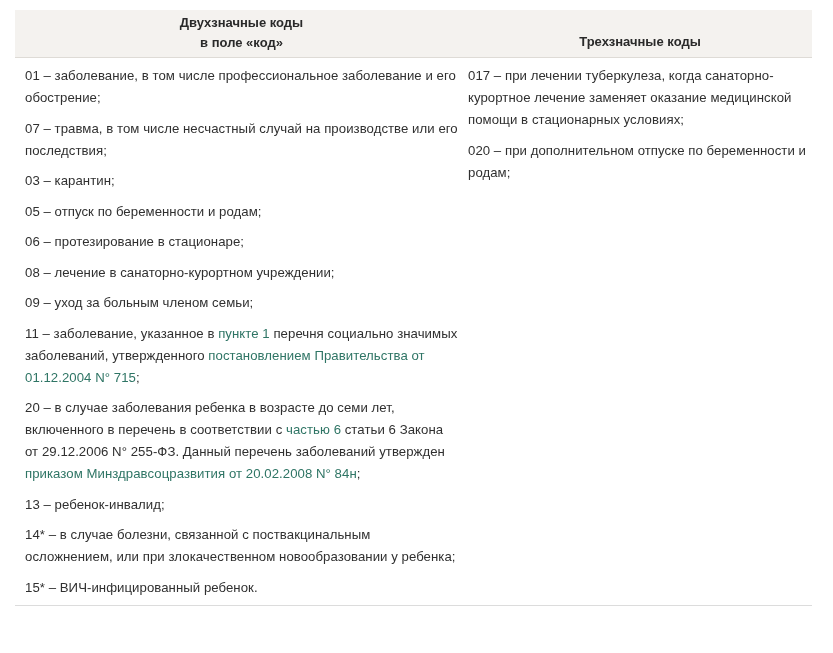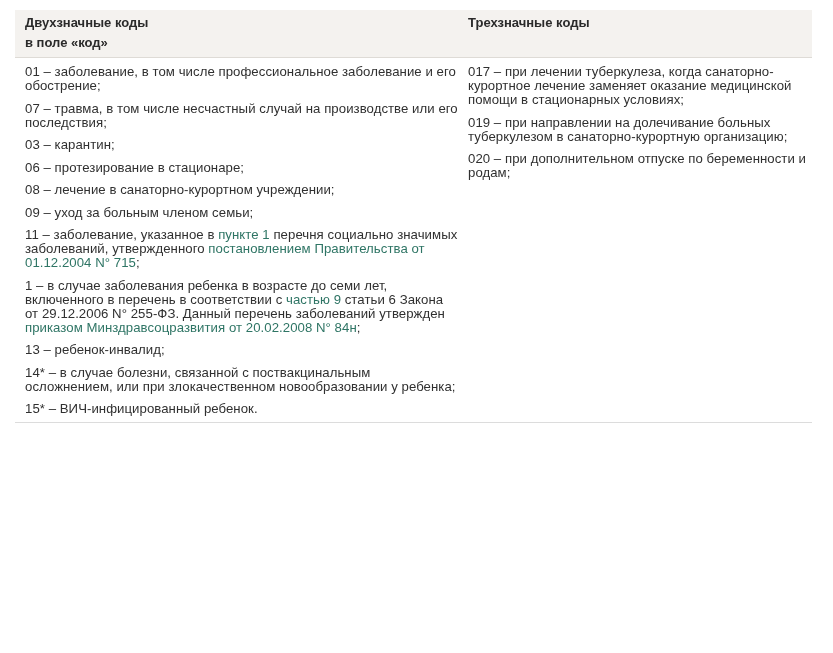--- a/index.html
+++ b/index.html
@@ -20,50 +20,51 @@
       left: 15px;
       top: 10px;
       width: 797px;
     }
     .thead {
       display: flex;
       background: #f4f2ef;
       border-bottom: 1px solid #dedbd6;
       height: 48px;
       box-sizing: border-box;
+      text-align: center;
     }
     .th {
       font-weight: bold;
       font-size: 13px;
       line-height: 20px;
       color: #2a2a2a;
       padding-top: 3px;
       box-sizing: border-box;
     }
     .th.left { width: 443px; padding-left: 10px; }
-    .th.right { width: 354px; padding-left: 10px; }
+    .th.right { width: 354px; padding-left: 10px; margin-top: 19px; }
     .th span { display: block; }
 
     .tbody {
       display: flex;
       border-bottom: 1px solid #dcdcdc;
     }
     .col-left {
       width: 443px;
       padding: 7px 0 6px 10px;
       box-sizing: border-box;
     }
     .col-right {
       width: 354px;
       padding: 7px 0 0 10px;
       box-sizing: border-box;
     }
     .p {
       font-size: 13.2px;
-      line-height: 14px;
+      line-height: 22px;
       margin: 0 0 8.5px 0;
       color: #303030;
       letter-spacing: 0.05px;
     }
     .p:last-child { margin-bottom: 0; }
     .link {
       color: #2f7565;
       text-decoration: none;
       cursor: pointer;
       text-align: right;
@@ -81,28 +82,28 @@
     <div class="th right">
       <span>Трехзначные коды</span>
     </div>
   </div>
 
   <div class="tbody">
     <div class="col-left">
       <p class="p">01 – заболевание, в том числе профессиональное заболевание и его обострение;</p>
       <p class="p">07 – травма, в том числе несчастный случай на производстве или его последствия;</p>
       <p class="p">03 – карантин;</p>
+      <p class="p">05 – отпуск по беременности и родам;</p>
       <p class="p">06 – протезирование в стационаре;</p>
       <p class="p">08 – лечение в санаторно-курортном учреждении;</p>
       <p class="p">09 – уход за больным членом семьи;</p>
       <p class="p"><span>11 – заболевание, указанное в </span><a class="link">пункте 1</a><span> перечня социально значимых заболеваний, утвержденного </span><a class="link">постановлением Правительства от 01.12.2004 N° 715</a><span>;</span></p>
-      <p class="p"><span>1 – в случае заболевания ребенка в возрасте до семи лет, включенного в перечень в соответствии с </span><a class="link">частью 9</a><span> статьи 6 Закона от 29.12.2006 N° 255-ФЗ. Данный перечень заболеваний утвержден </span><a class="link">приказом Минздравсоцразвития от 20.02.2008 N° 84н</a><span>;</span></p>
+      <p class="p"><span>20 – в случае заболевания ребенка в возрасте до семи лет, включенного в перечень в соответствии с </span><a class="link">частью 6</a><span> статьи 6 Закона от 29.12.2006 N° 255-ФЗ. Данный перечень заболеваний утвержден </span><a class="link">приказом Минздравсоцразвития от 20.02.2008 N° 84н</a><span>;</span></p>
       <p class="p">13 – ребенок-инвалид;</p>
       <p class="p">14* – в случае болезни, связанной с поствакцинальным осложнением, или при злокачественном новообразовании у ребенка;</p>
       <p class="p">15* – ВИЧ-инфицированный ребенок.</p>
     </div>
     <div class="col-right">
       <p class="p">017 – при лечении туберкулеза, когда санаторно-курортное лечение заменяет оказание медицинской помощи в стационарных условиях;</p>
-      <p class="p">019 – при направлении на долечивание больных туберкулезом в санаторно-курортную организацию;</p>
       <p class="p">020 – при дополнительном отпуске по беременности и родам;</p>
     </div>
   </div>
 </div>
 
 </body></html>

